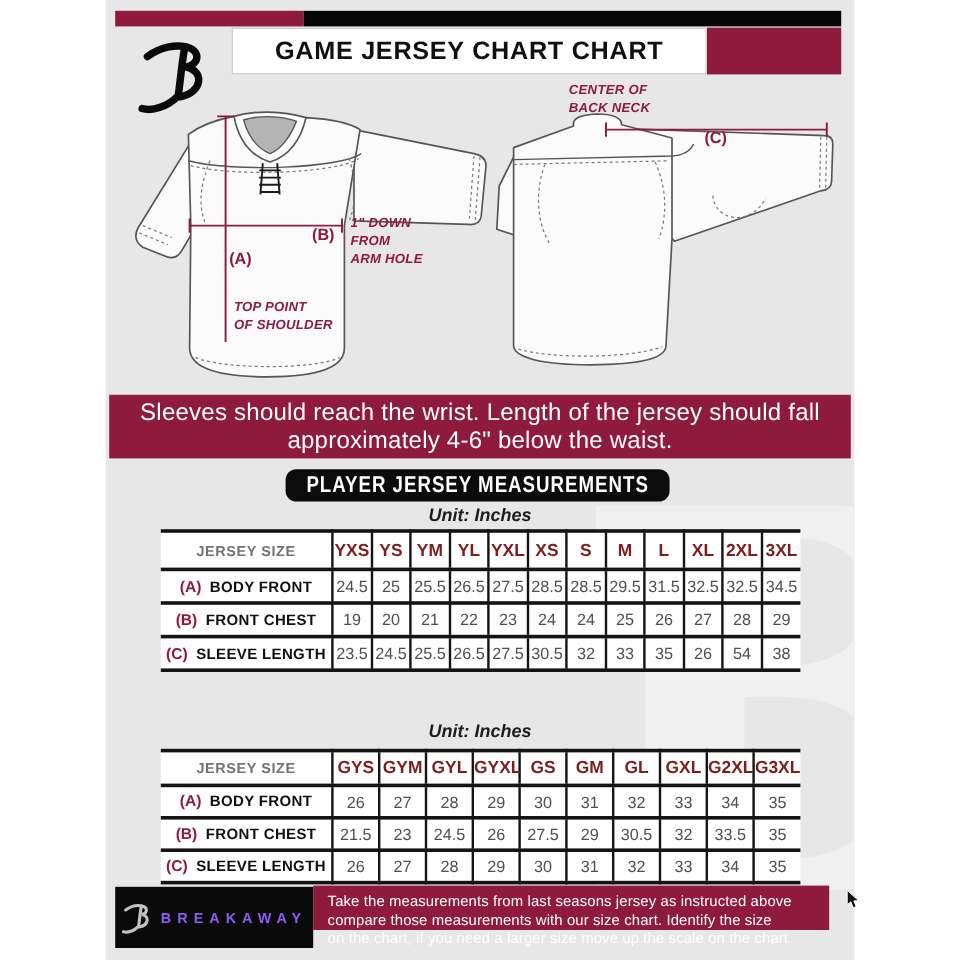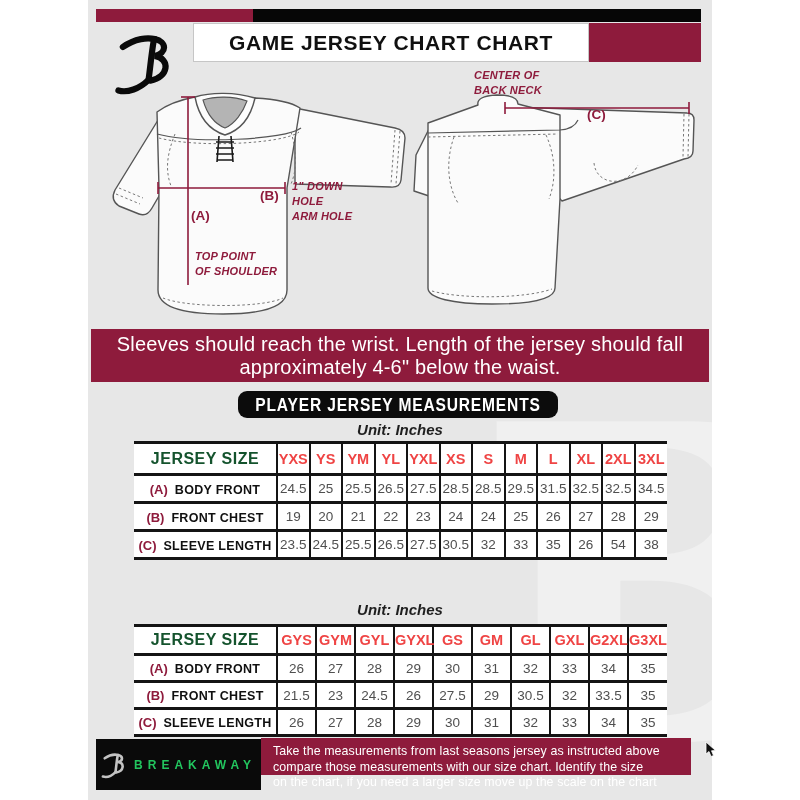--- a/index.html
+++ b/index.html
@@ -37,32 +37,32 @@
   .pill span{display:inline-block;transform:scaleX(.82);transform-origin:center;color:#fff;font-weight:800;
              font-size:19px;letter-spacing:1px;white-space:nowrap;}
   .unit{width:624px;text-align:center;font-style:italic;font-weight:700;font-size:15px;color:#1e1e1e;z-index:2;}
 
   
   .tbl-wrap{z-index:2;}
   table.size-table{border-collapse:collapse;table-layout:fixed;width:533px;border-bottom:3px solid var(--ink);}
   table.size-table tr{border-top:3px solid var(--ink);}
   table.size-table th,table.size-table td{border-left:2px solid var(--ink);background:#fff;text-align:center;vertical-align:middle;}
   table.size-table th:first-child,table.size-table td:first-child{border-left:none;}
-  th.th-corner{font-size:16px;font-weight:600;letter-spacing:.5px;color:#14532d;}
-  th.th-size{font-size:14.5px;font-weight:800;color:#ef4444;}
+  th.th-corner{font-size:12px;font-weight:600;letter-spacing:.5px;color:#737373;}
+  th.th-size{font-size:14.5px;font-weight:800;color:#7f1d1d;}
   td.cell-val{font-size:13.5px;font-weight:500;color:var(--val);}
   td.row-label{text-align:left;white-space:nowrap;}
   td.row-label .key{color:var(--maroon);font-weight:800;font-size:13px;margin-right:7px;}
   td.row-label .lab{color:#101010;font-weight:700;font-size:12.5px;letter-spacing:.3px;}
   .tbl-0 th{height:32px;} .tbl-0 td{height:28px;}
   .tbl-1 th{height:29px;} .tbl-1 td{height:27px;}
 
   
   .footer-black{left:8px;top:739px;width:165px;height:51px;background:#0a0a0a;display:flex;align-items:center;justify-content:center;gap:7px;z-index:2;}
-  .footer-brand{color:#22c55e;font-weight:700;font-size:12px;letter-spacing:5px;white-space:nowrap;}
+  .footer-brand{color:#8b5cf6;font-weight:700;font-size:12px;letter-spacing:5px;white-space:nowrap;}
   .footer-maroon{left:173px;top:738px;width:430px;height:37px;background:var(--maroon);color:#fff;padding:6px 8px 0 12px;z-index:2;}
   .footer-maroon div{font-size:12.4px;line-height:15.6px;font-weight:500;letter-spacing:.1px;white-space:nowrap;}
 
   
   .watermark{left:388px;top:368px;font-size:440px;font-weight:800;font-family:"DejaVu Serif",serif;
              color:#f0f0f0;line-height:1;z-index:0;user-select:none;}
 
   svg{display:block;}
 </style>
 </head>
@@ -95,21 +95,21 @@
         <div>BACK NECK</div>
       </div>
     <div class="abs mkey" style="left:103px;top:208px;">(A)</div>
     <div class="abs anno" style="left:107px;top:226px;margin-top:23px;">
         <div>TOP POINT</div>
         <div>OF SHOULDER</div>
       </div>
     <div class="abs mkey" style="left:172px;top:188px;">(B)</div>
     <div class="abs anno" style="left:204px;top:179px;">
         <div>1" DOWN</div>
-        <div>HOLE</div>
+        <div>FROM</div>
         <div>ARM HOLE</div>
       </div>
     <div class="abs mkey" style="left:499px;top:107px;">(C)</div>
 
     <div class="abs" style="left:7px;top:92px;z-index:1;">
       <svg width="320" height="235" viewBox="0 0 320 235">
         <g stroke="#555" stroke-width="1.4" fill="#fbfbfb" stroke-linejoin="round">
 
           <path d="M200,16 L300,36 Q310,38 310,46 L306,88 Q305,96 295,95 L200,92 Z"></path>
 

